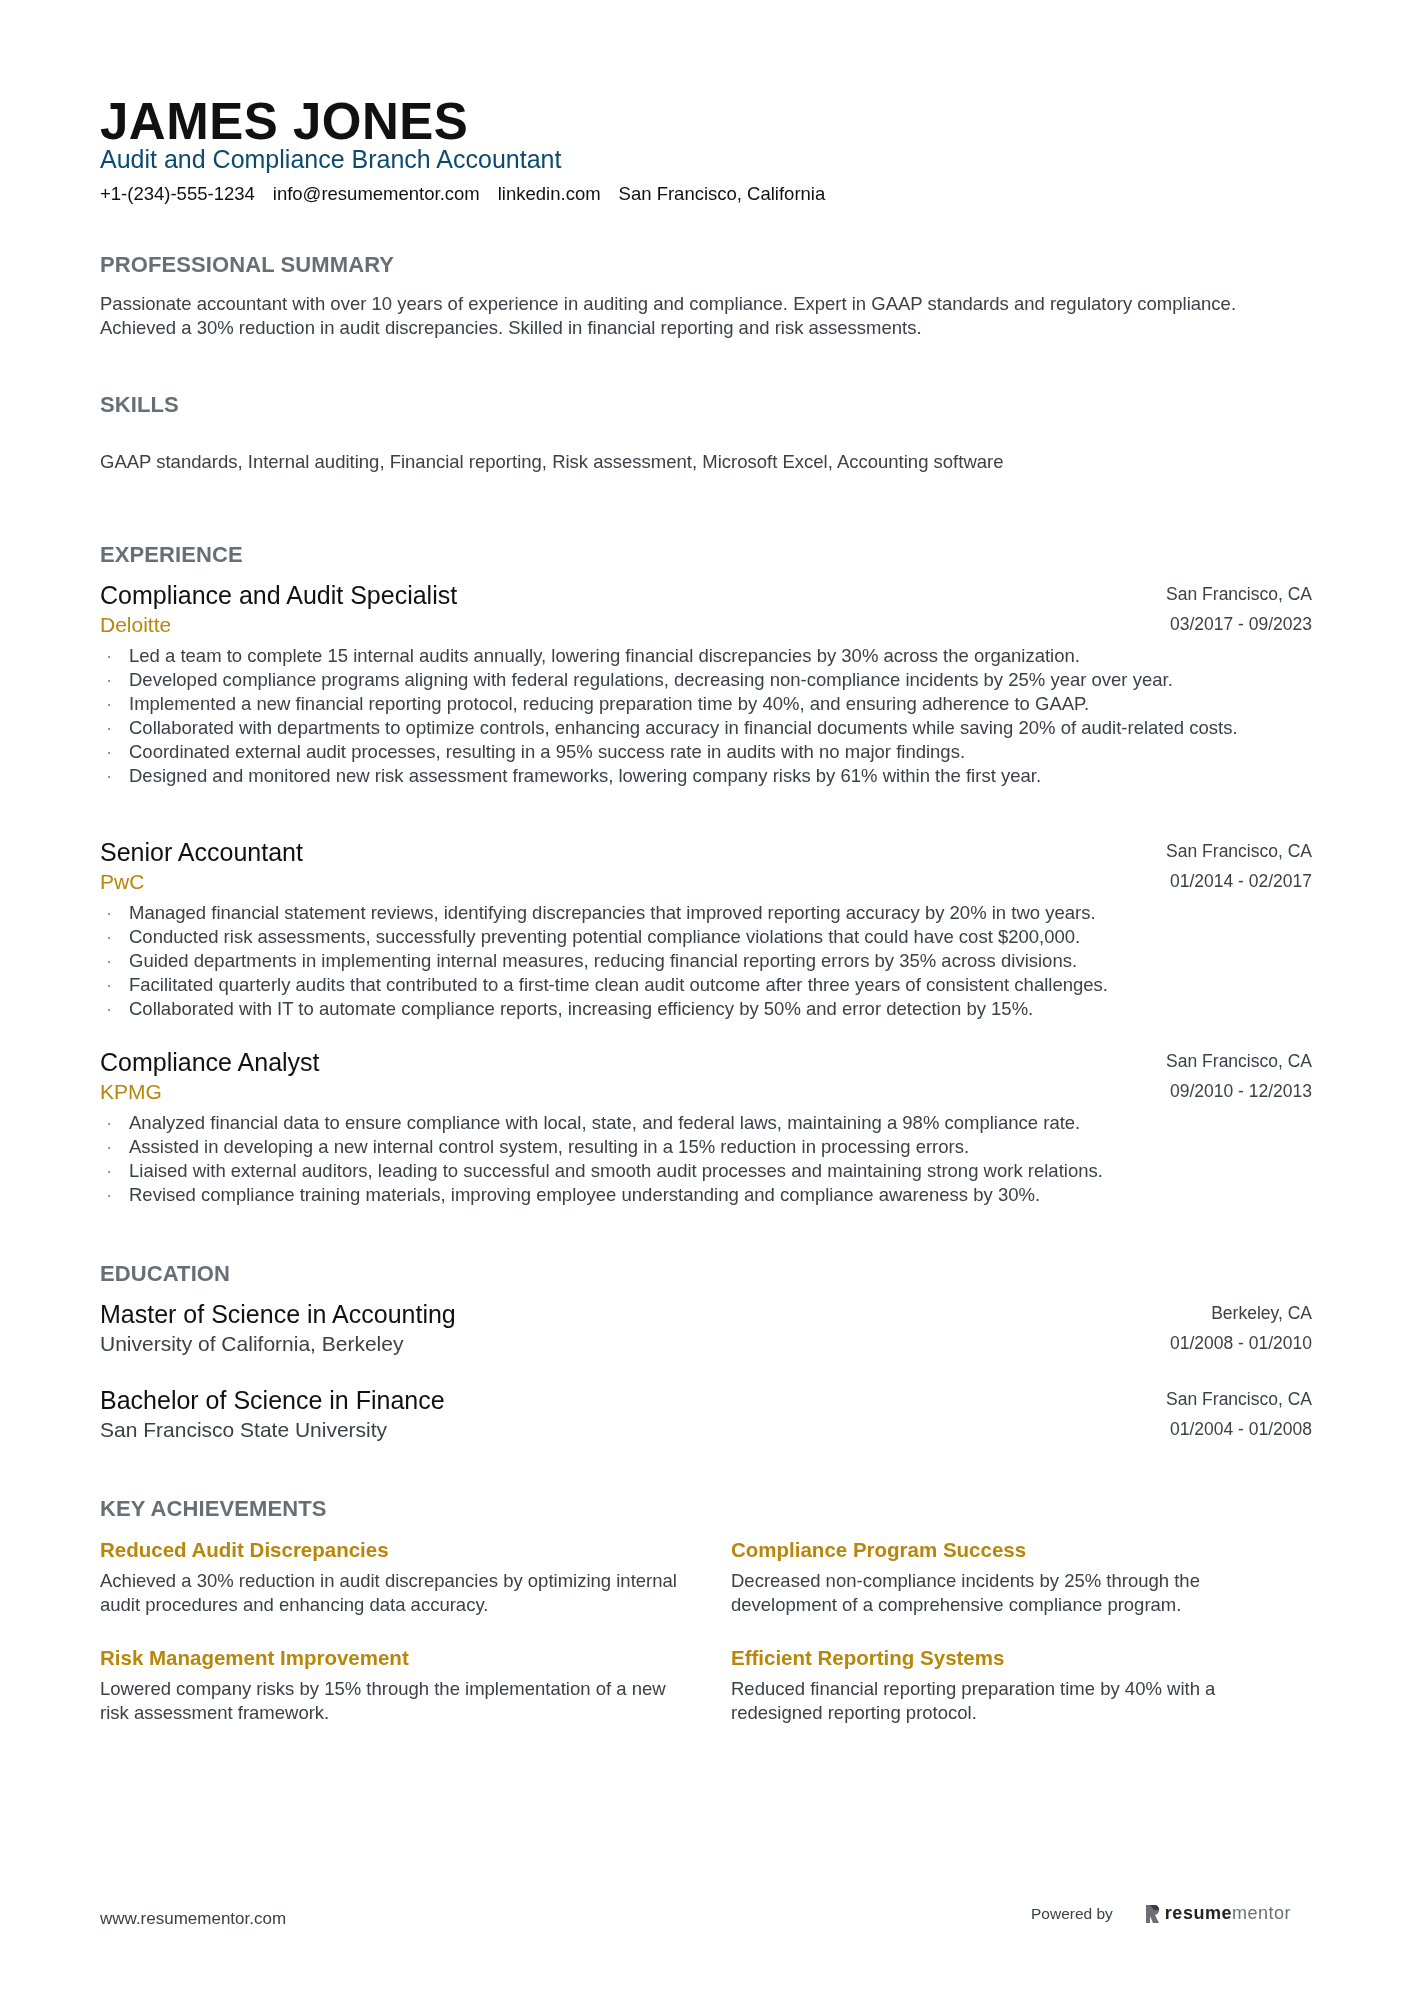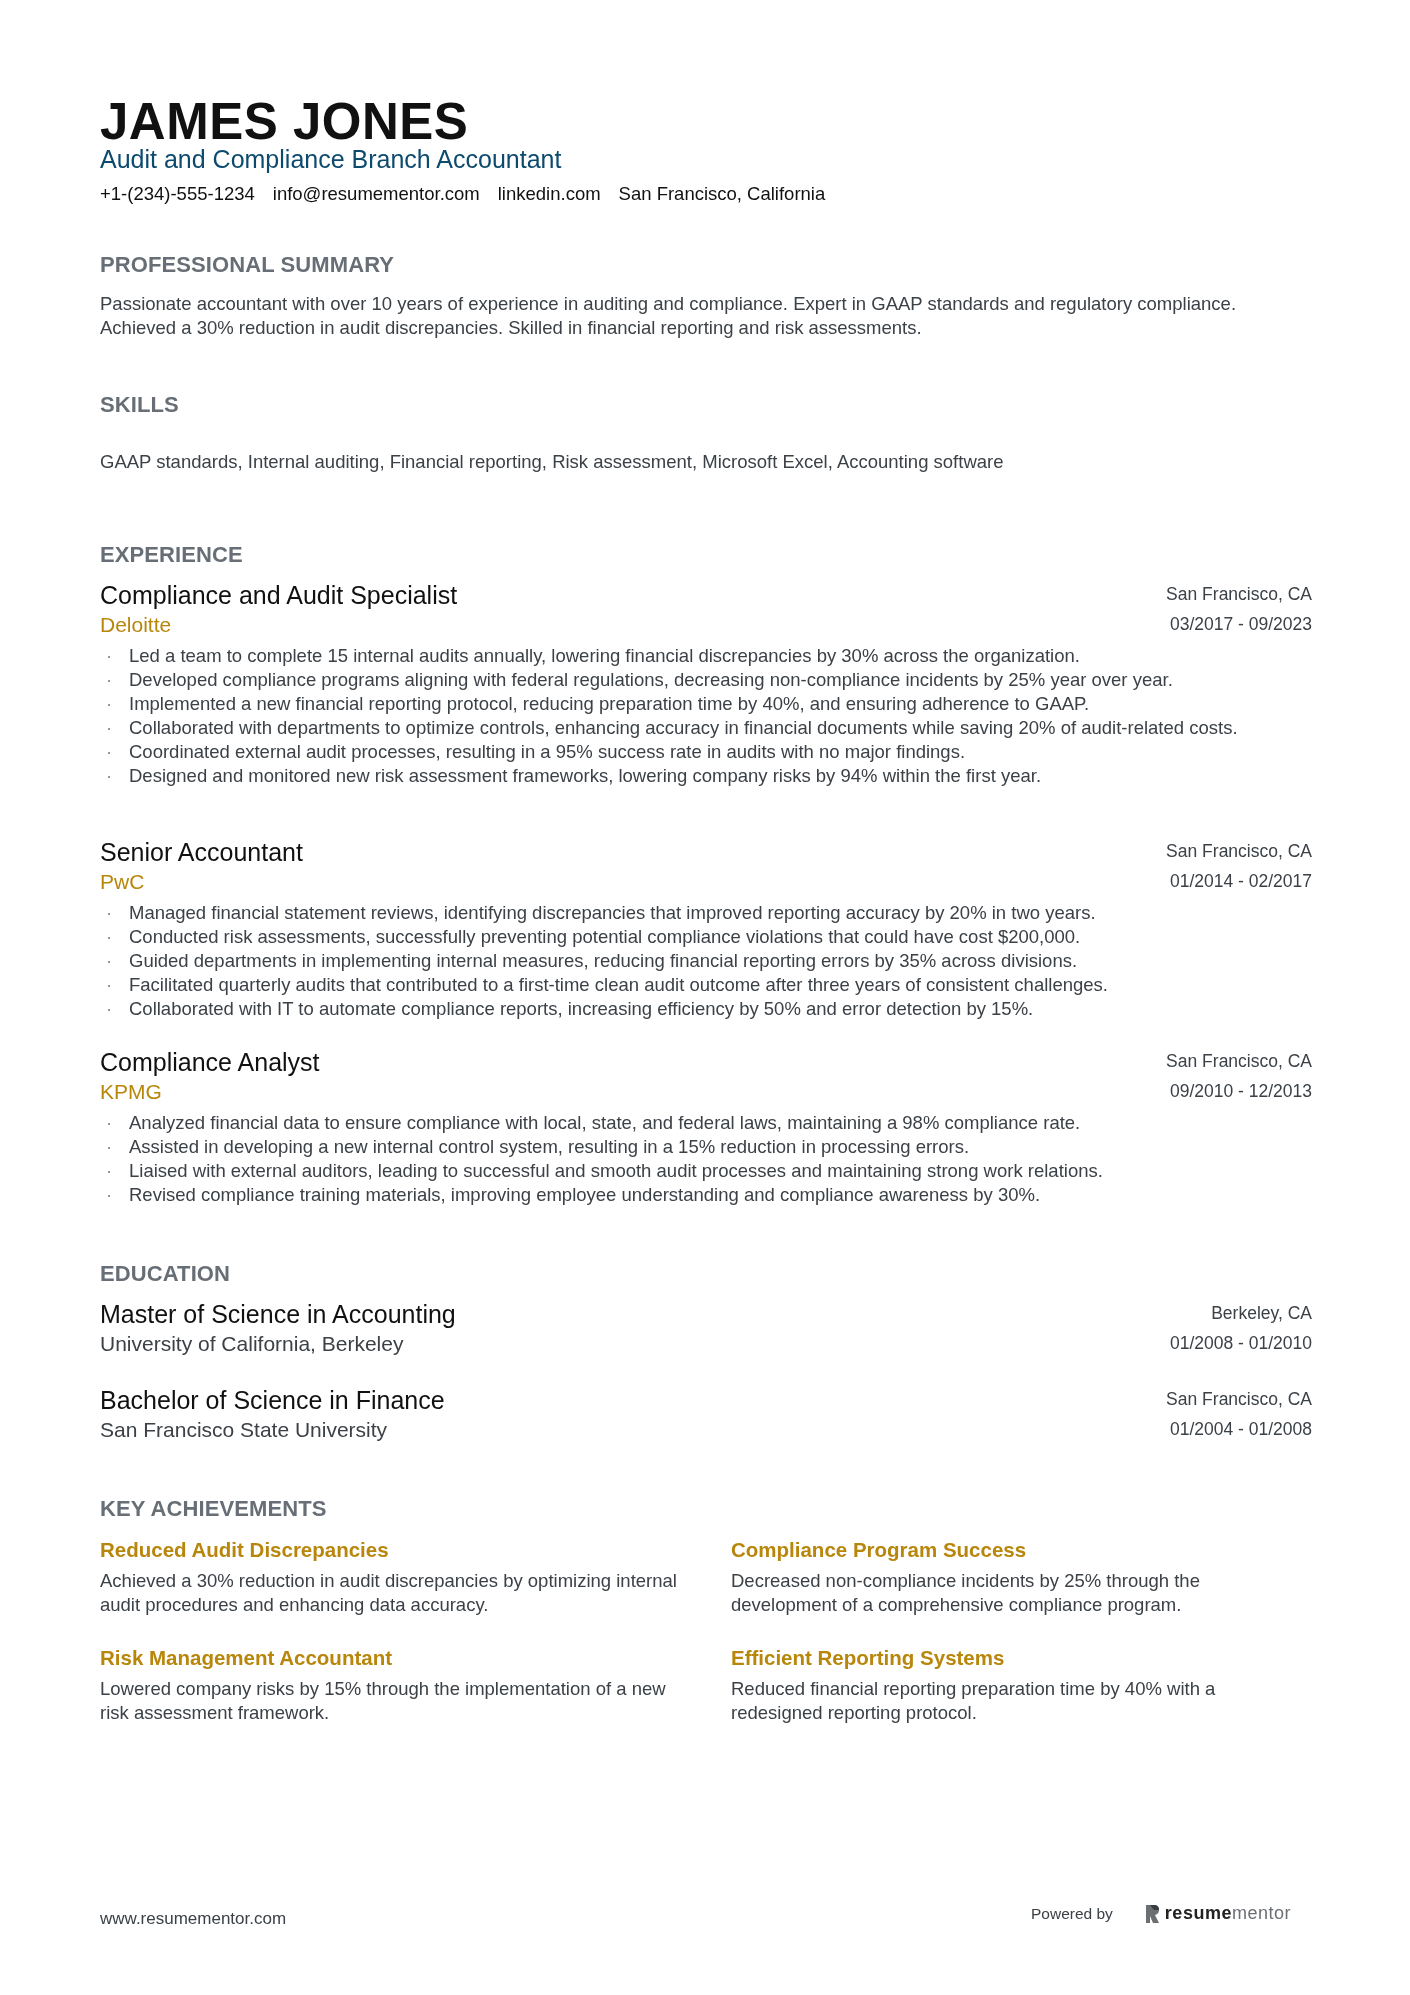--- a/index.html
+++ b/index.html
@@ -62,21 +62,21 @@
     <div class="job-title">Compliance and Audit Specialist</div>
     <div class="job-company">Deloitte</div>
     <div class="job-loc">San Francisco, CA</div>
     <div class="job-date">03/2017 - 09/2023</div>
     <ul class="bullets">
       <li>Led a team to complete 15 internal audits annually, lowering financial discrepancies by 30% across the organization.</li>
       <li>Developed compliance programs aligning with federal regulations, decreasing non-compliance incidents by 25% year over year.</li>
       <li>Implemented a new financial reporting protocol, reducing preparation time by 40%, and ensuring adherence to GAAP.</li>
       <li>Collaborated with departments to optimize controls, enhancing accuracy in financial documents while saving 20% of audit-related costs.</li>
       <li>Coordinated external audit processes, resulting in a 95% success rate in audits with no major findings.</li>
-      <li>Designed and monitored new risk assessment frameworks, lowering company risks by 94% within the first year.</li>
+      <li>Designed and monitored new risk assessment frameworks, lowering company risks by 61% within the first year.</li>
     </ul>
   </div>
 
   <div class="job" style="top:837px;">
     <div class="job-title">Senior Accountant</div>
     <div class="job-company">PwC</div>
     <div class="job-loc">San Francisco, CA</div>
     <div class="job-date">01/2014 - 02/2017</div>
     <ul class="bullets">
       <li>Managed financial statement reviews, identifying discrepancies that improved reporting accuracy by 20% in two years.</li>
@@ -121,21 +121,21 @@
   <div class="ach-grid" style="top:1537px;">
     <div class="ach" style="left:0; top:0;">
       <div class="ach-h">Reduced Audit Discrepancies</div>
       <div class="ach-p">Achieved a 30% reduction in audit discrepancies by optimizing internal audit procedures and enhancing data accuracy.</div>
     </div>
     <div class="ach" style="left:631px; top:0;">
       <div class="ach-h">Compliance Program Success</div>
       <div class="ach-p">Decreased non-compliance incidents by 25% through the development of a comprehensive compliance program.</div>
     </div>
     <div class="ach" style="left:0; top:108px;">
-      <div class="ach-h">Risk Management Accountant</div>
+      <div class="ach-h">Risk Management Improvement</div>
       <div class="ach-p">Lowered company risks by 15% through the implementation of a new risk assessment framework.</div>
     </div>
     <div class="ach" style="left:631px; top:108px;">
       <div class="ach-h">Efficient Reporting Systems</div>
       <div class="ach-p">Reduced financial reporting preparation time by 40% with a redesigned reporting protocol.</div>
     </div>
   </div>
 </div>
 
 <div class="footer-left">www.resumementor.com</div>

